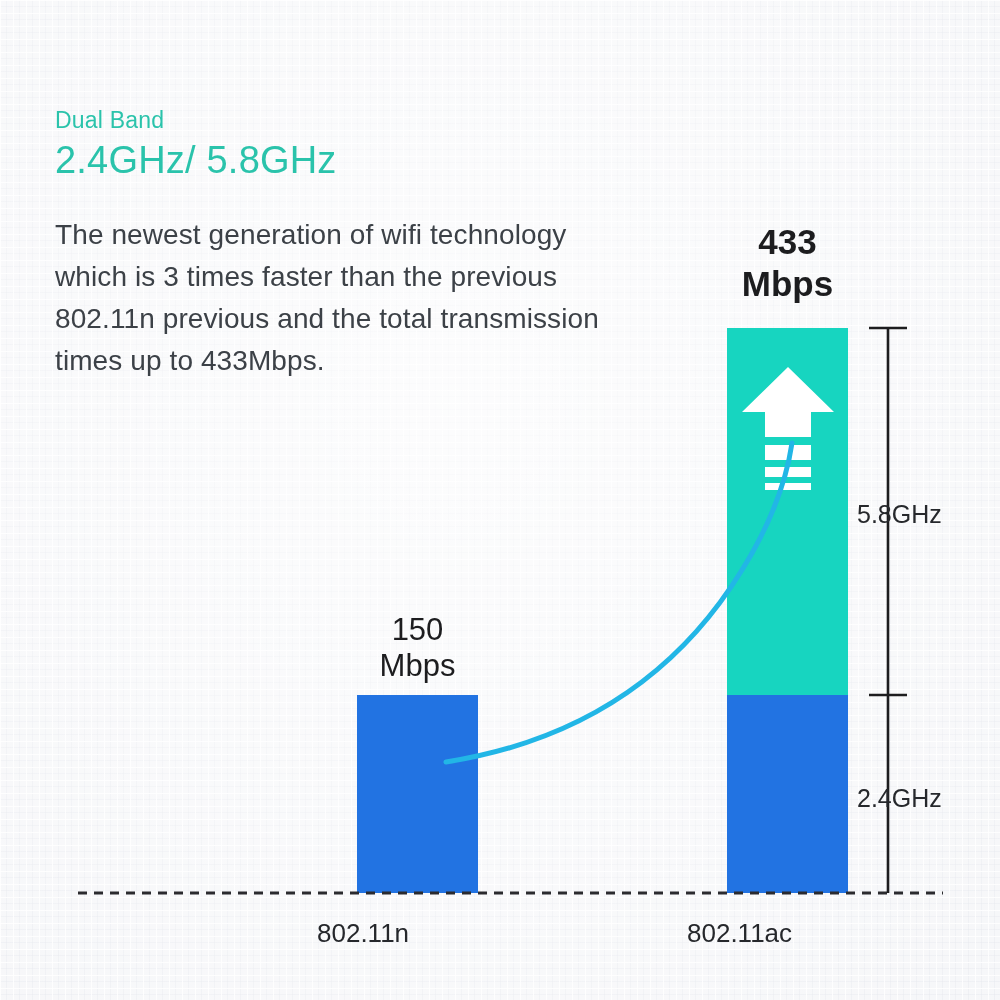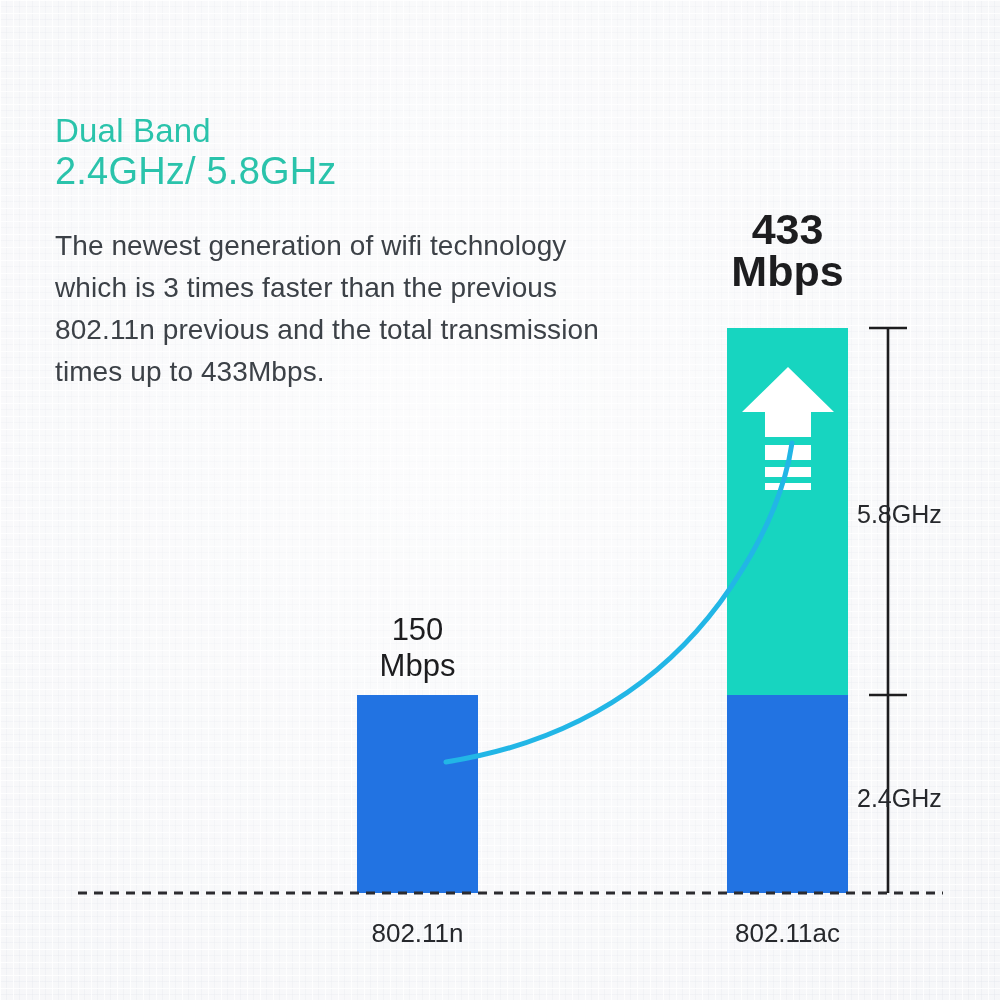--- a/index.html
+++ b/index.html
@@ -47,21 +47,21 @@
     top: 100px;
     width: 680px;
   }
   .head-line {
     color: #2ac3ab;
     font-size: 33px;
     line-height: 40px;
     letter-spacing: 0.2px;
     white-space: nowrap;
   }
-  #head-line-1 { font-size: 33px; margin-top: 11px; }
+  #head-line-1 { font-size: 23px; }
   #head-line-2 { font-size: 38px; }
 
   #body-paragraph {
     margin-top: 34px;
     color: #3c4147;
     font-size: 28px;
     line-height: 42px;
     letter-spacing: 0.1px;
   }
   #body-paragraph .pline { white-space: nowrap; }
@@ -108,32 +108,32 @@
   #label-150 {
     left: 337px;
     top: 612px;
     width: 161px;
     font-size: 31px;
     line-height: 36px;
     font-weight: 400;
   }
   #label-433 {
     left: 707px;
-    top: 208px;
+    top: 221px;
     width: 161px;
-    font-size: 43px;
+    font-size: 35px;
     line-height: 42px;
     font-weight: 700;
   }
   .vl-row { display: block; }
 
   
   .axis-label {
     position: absolute;
-    text-align: center;
+    text-align: left;
     color: #26282c;
     font-size: 26px;
     line-height: 30px;
   }
   #axis-label-n  { left: 317px; top: 918px; width: 201px; }
   #axis-label-ac { left: 687px; top: 918px; width: 201px; }
 
   
   .band-label {
     position: absolute;

